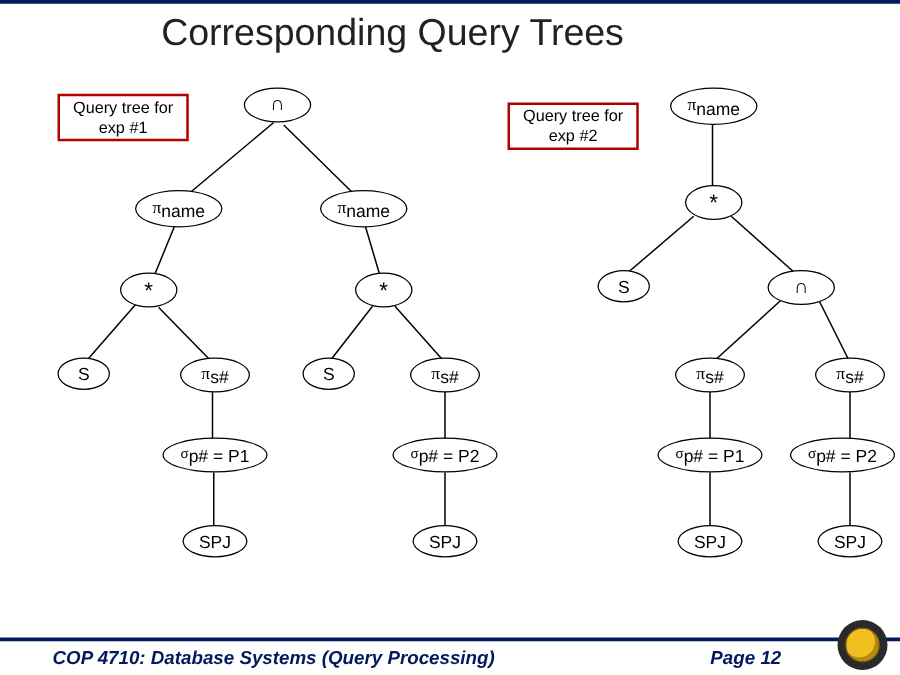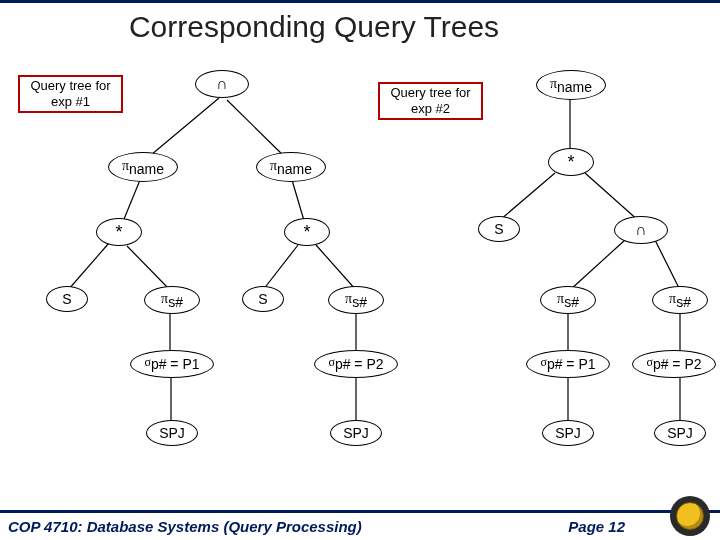--- a/index.html
+++ b/index.html
@@ -39,31 +39,33 @@
   .box {
     position: absolute;
     border: 2px solid #b00000;
     background: #fff;
     text-align: center;
     font-size: 13px;
     display: flex;
     align-items: center;
     justify-content: center;
     line-height: 1.2;
+    margin-left: 28px;
   }
   .sub { font-size: 14px; vertical-align: sub; }
   .footer {
     position: absolute;
     left: 0; bottom: 0;
     width: 720px;
     height: 30px;
     border-top: 3px solid #001a5c;
     display: flex;
     align-items: center;
     background: #fff;
+    padding-left: 34px;
   }
   .footer-left {
     font-style: italic;
     font-weight: bold;
     font-size: 15px;
     color: #001a5c;
     padding-left: 8px;
   }
   .footer-page {
     position: absolute;

